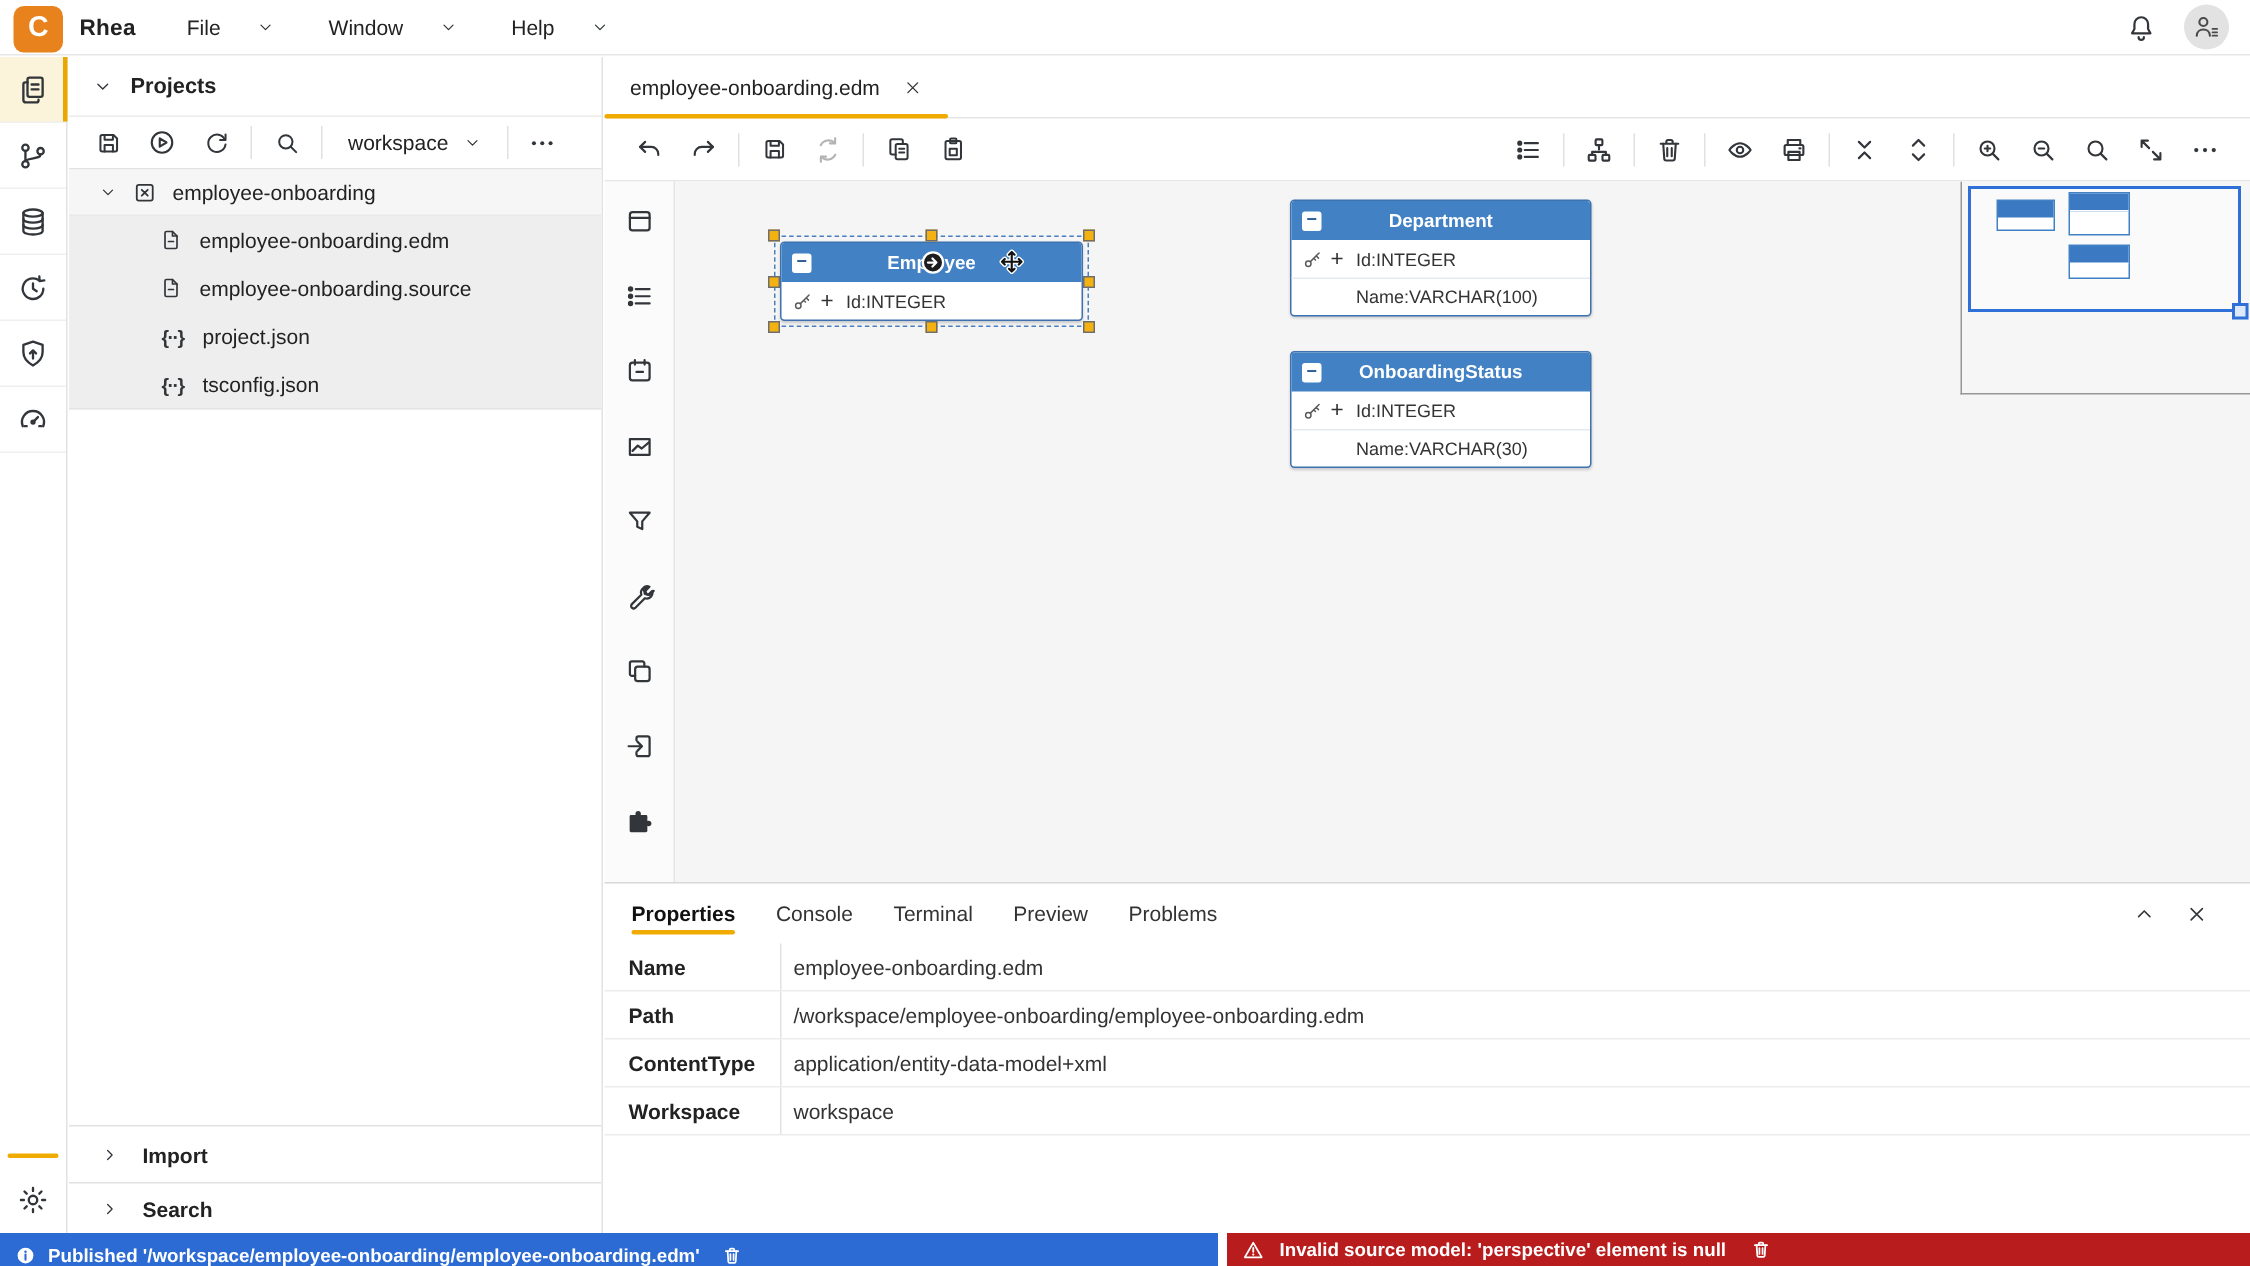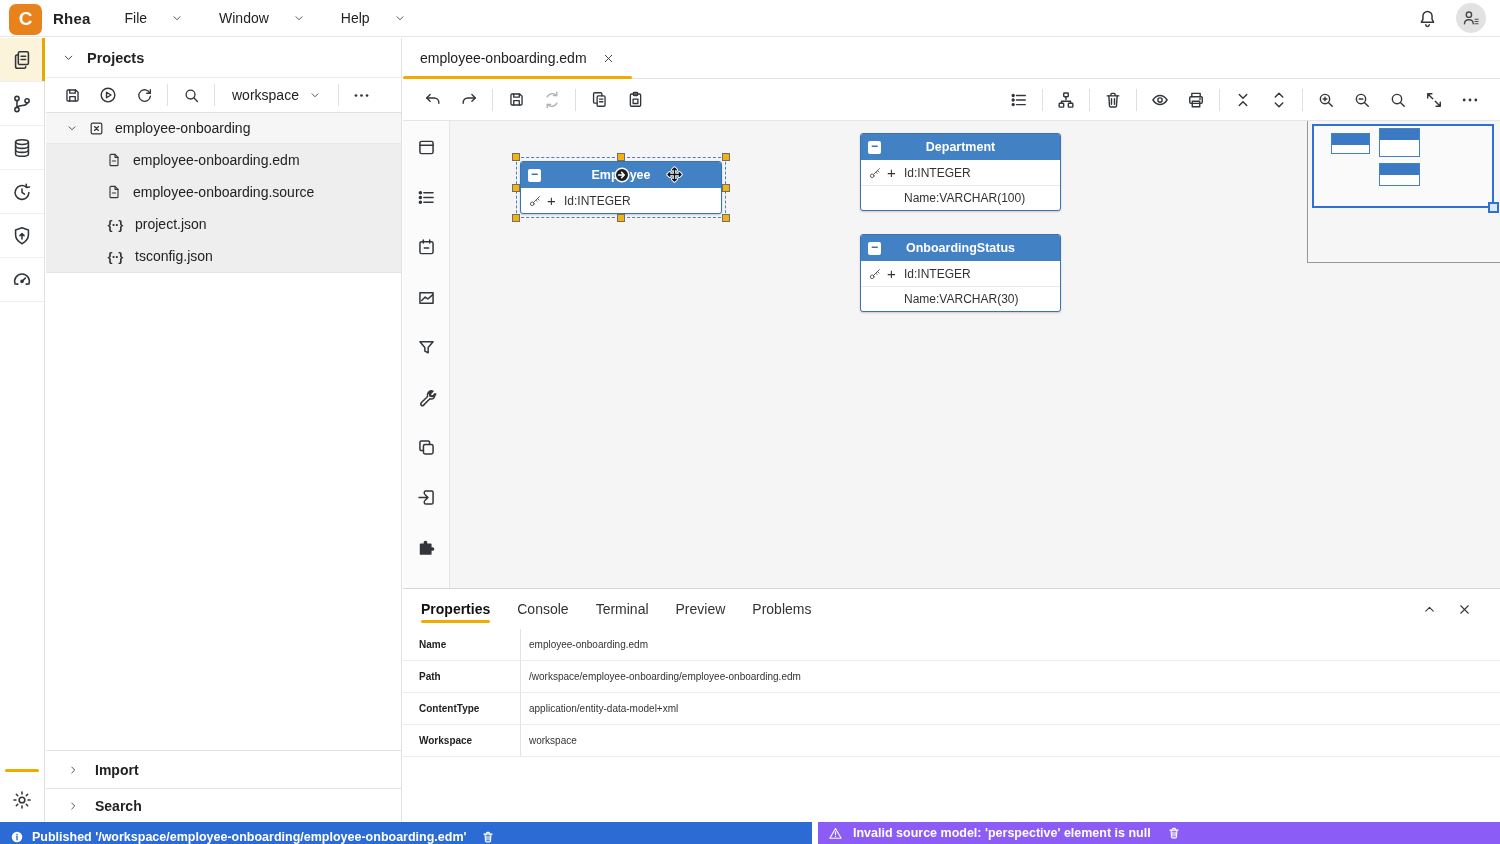--- a/index.html
+++ b/index.html
@@ -81,21 +81,21 @@
   .mm-bar { background:#3b7ac2; border-bottom:1px solid #fff; }
   .mm-handle { position:absolute; right:-7px; bottom:-7px; width:11px; height:11px; background:#dde9fa; border:2px solid #2f6fd8; cursor:nwse-resize; }
 
   
   .bottompanel { height:234px; flex:0 0 234px; border-top:1px solid #d8d8d8; background:#fff; display:flex; flex-direction:column; }
   .bp-tabs { height:40px; flex:0 0 40px; display:flex; align-items:center; padding:0 18px; gap:27px; }
   .bp-tab { height:100%; display:flex; align-items:center; font-size:14px; color:#333; position:relative; cursor:pointer; }
   .bp-tab.active { font-weight:700; color:#111; }
   .bp-tab.active::after { content:""; position:absolute; left:0; right:0; bottom:6px; height:3px; background:#f0ab00; border-radius:2px; }
   .bp-actions { margin-left:auto; display:flex; align-items:center; gap:20px; padding-right:10px; }
-  .prow { height:32px; display:flex; align-items:stretch; border-bottom:1px solid #ececec; font-size:10px; }
+  .prow { height:32px; display:flex; align-items:stretch; border-bottom:1px solid #ececec; font-size:14px; }
   .pkey { width:118px; flex:0 0 118px; padding-left:16px; font-weight:700; color:#222; border-right:1px solid #e2e2e2; display:flex; align-items:center; }
   .pval { padding-left:8px; color:#333; display:flex; align-items:center; }
 
   
   .statusbar { position:absolute; left:0; bottom:0; width:100%; height:22px; display:flex; z-index:40; }
   .st-msg { display:flex; align-items:center; gap:8px; padding:0 10px; color:#fff; font-size:12.5px; font-weight:700; white-space:nowrap; overflow:hidden; }
   .st-blue { width:812px; flex:0 0 812px;align-items:flex-end; }
   .st-gapw { width:6px; flex:0 0 6px; background:#fff; }
   .st-orange { flex:1; }
   .st-trash { margin-left:6px; display:flex; cursor:pointer; }
@@ -667,21 +667,21 @@
       <span>Published '/workspace/employee-onboarding/employee-onboarding.edm'</span>
       <span class="st-trash">
         <svg class="ic" width="14" height="14" viewBox="0 0 24 24" style="stroke:#fff;stroke-width:2">
             <path d="M5 7h14M9.5 7V5.2A1.2 1.2 0 0 1 10.7 4h2.6a1.2 1.2 0 0 1 1.2 1.2V7"></path>
             <path d="M7 7l.8 12a1.5 1.5 0 0 0 1.5 1.4h5.4a1.5 1.5 0 0 0 1.5-1.4L17 7"></path>
             <path d="M10.2 10.5v6.5M13.8 10.5v6.5"></path>
           </svg>
       </span>
     </div>
     <div class="st-gapw"></div>
-    <div class="st-msg st-orange" style="background:#8b5cf6;gap:10px;">
+    <div class="st-msg st-orange" style="background:#b91c1c;gap:10px;">
       <svg width="15" height="15" viewBox="0 0 24 24">
           <path d="M12 4L21 19.5H3z" fill="none" stroke="#fff" stroke-width="1.8" stroke-linejoin="round"></path>
           <path d="M12 9.5v4.2" stroke="#fff" stroke-width="2" stroke-linecap="round"></path>
           <circle cx="12" cy="16.6" r="1.2" fill="#fff"></circle>
         </svg>
       <span>Invalid source model: 'perspective' element is null</span>
       <span class="st-trash">
         <svg class="ic" width="14" height="14" viewBox="0 0 24 24" style="stroke:#fff;stroke-width:2">
             <path d="M5 7h14M9.5 7V5.2A1.2 1.2 0 0 1 10.7 4h2.6a1.2 1.2 0 0 1 1.2 1.2V7"></path>
             <path d="M7 7l.8 12a1.5 1.5 0 0 0 1.5 1.4h5.4a1.5 1.5 0 0 0 1.5-1.4L17 7"></path>

